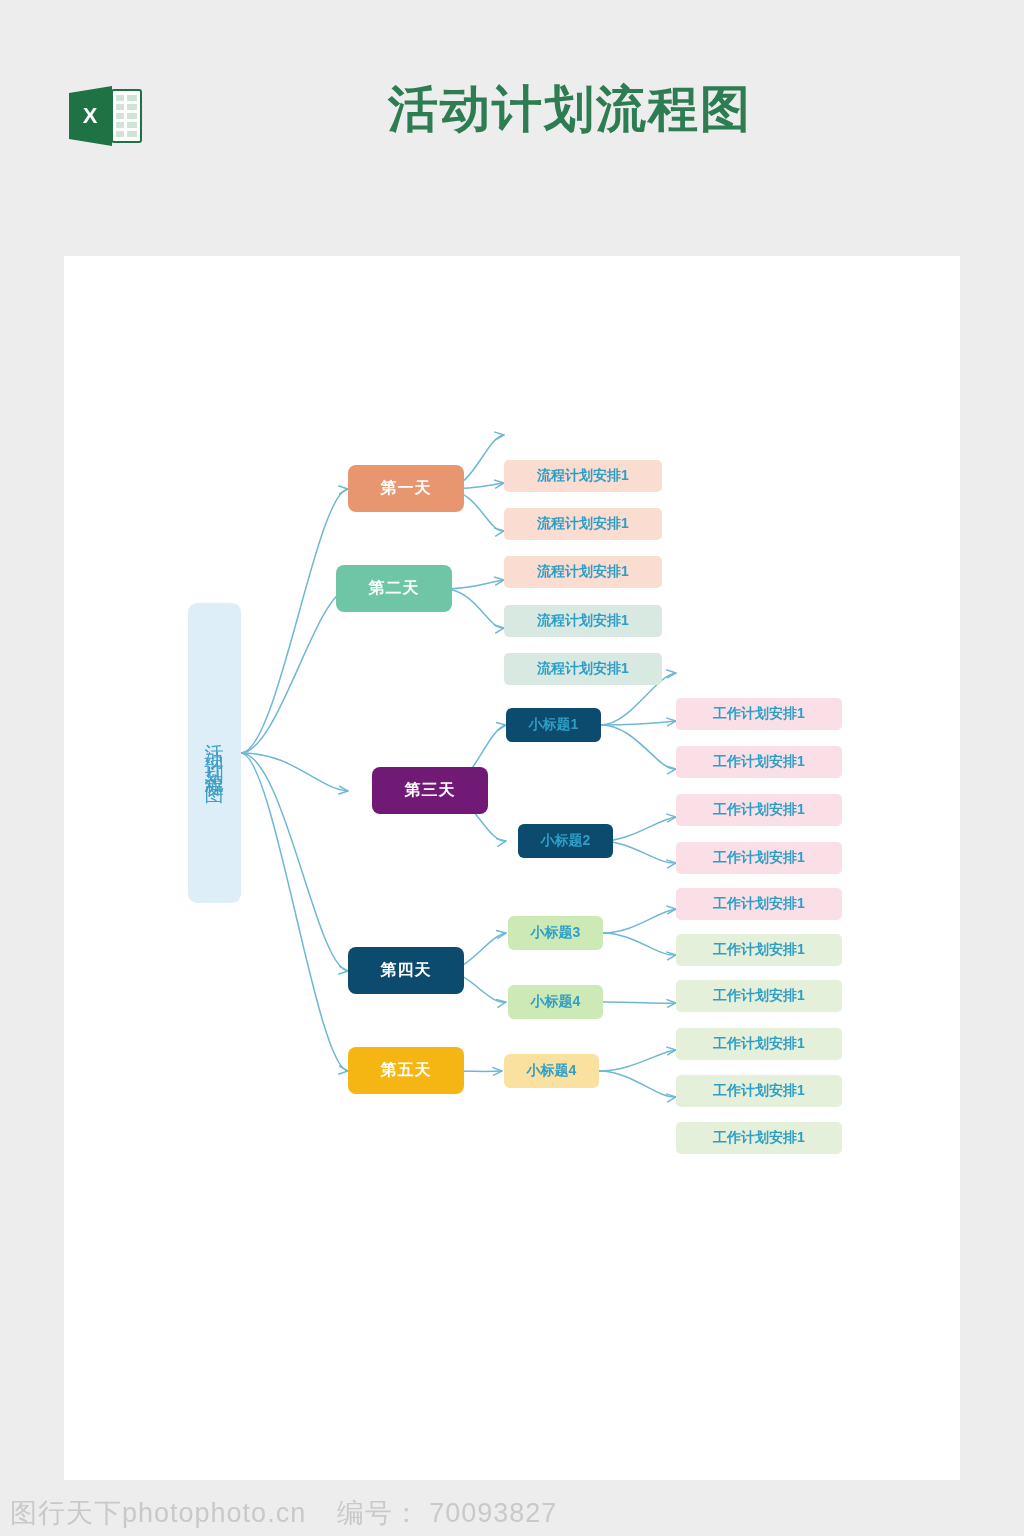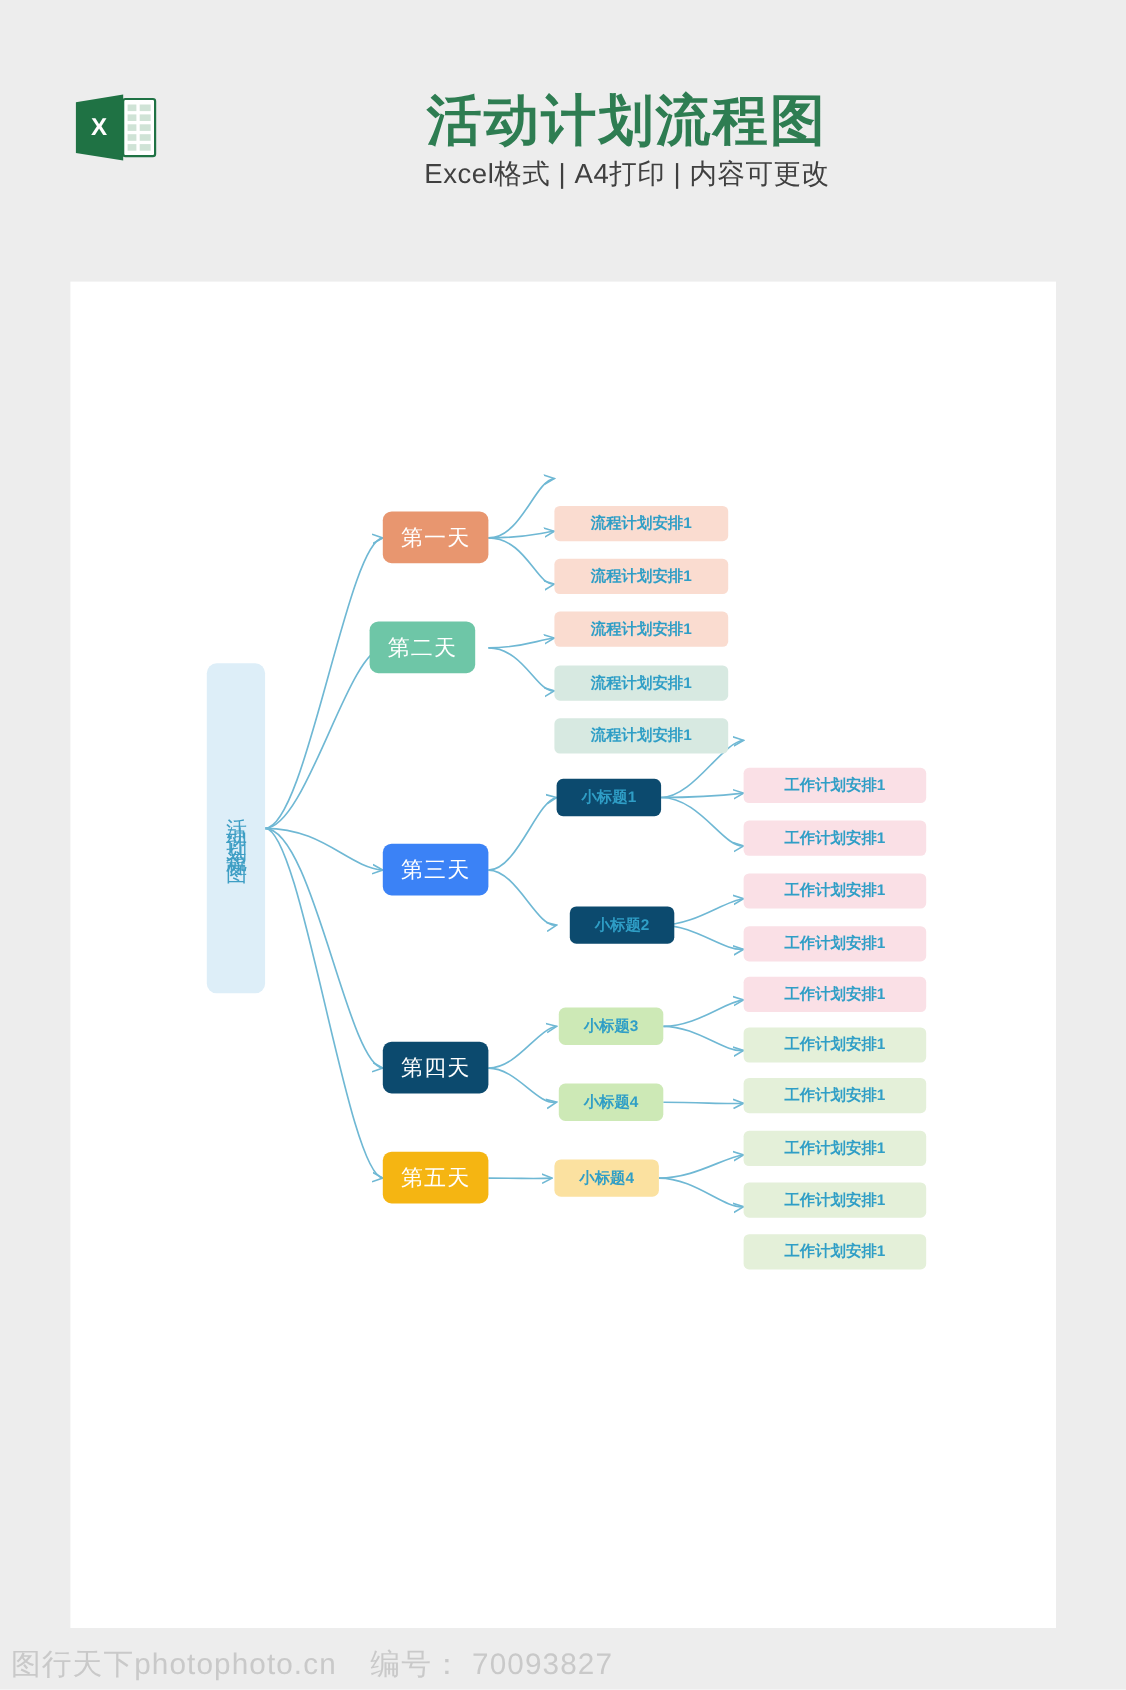--- a/index.html
+++ b/index.html
@@ -34,26 +34,26 @@
   }
   
   #root-node{
     left:124px;top:347px;width:53px;height:300px;border-radius:9px;
     background:#ddeef8;color:#3e9ec4;font-size:19px;font-weight:normal;
     writing-mode:vertical-rl;text-orientation:upright;letter-spacing:7px;
     line-height:1.0;
   }
   
   .day{
-    width:96px;height:47px;border-radius:8px;color:#ffffff;font-size:20px;
-    font-weight:normal;letter-spacing:1px;
+    width:116px;height:47px;border-radius:8px;color:#ffffff;font-size:16px;
+    font-weight:bold;letter-spacing:1px;
   }
   .day.d1{background:#e8966f;}
   .day.d2{background:#6ec6a7;}
-  .day.d3{background:#3b82f6;}
+  .day.d3{background:#701a75;margin-left:24px;}
   .day.d4{background:#0c4a6e;}
   .day.d5{background:#f5b512;}
   
   .sub{
     width:95px;height:34px;border-radius:6px;font-size:14px;color:#2f9ec6;
   }
   .sub.p{background:#0c4a6e;}
   .sub.g{background:#cde9b6;}
   .sub.y{background:#fbe1a0;}
   
@@ -95,21 +95,20 @@
           <rect x="61" y="39" width="10" height="6"></rect>
         <rect x="50" y="48" width="8" height="6"></rect>
           <rect x="61" y="48" width="10" height="6"></rect>
       </g>
       <text x="24" y="40" font-family="Liberation Sans, sans-serif" font-size="22" font-weight="bold" fill="#ffffff" text-anchor="middle">X</text>
     </svg>
   </div>
 
   <div id="title-block">
     <div id="doc-title">活动计划流程图</div>
-    <div id="doc-subtitle">Excel格式 | A4打印 | 内容可更改</div>
   </div>
 </div>
 
 <div id="page">
   <div id="canvas">
 
     <svg id="links" viewBox="0 0 896 1224">
       <defs>
         <marker id="ah" viewBox="0 0 10 10" refX="9" refY="5" markerWidth="7" markerHeight="7" orient="auto-start-reverse">
           <path d="M0,1 L9,5 L0,9" fill="none" stroke="#6fb8d4" stroke-width="1.4"></path>

